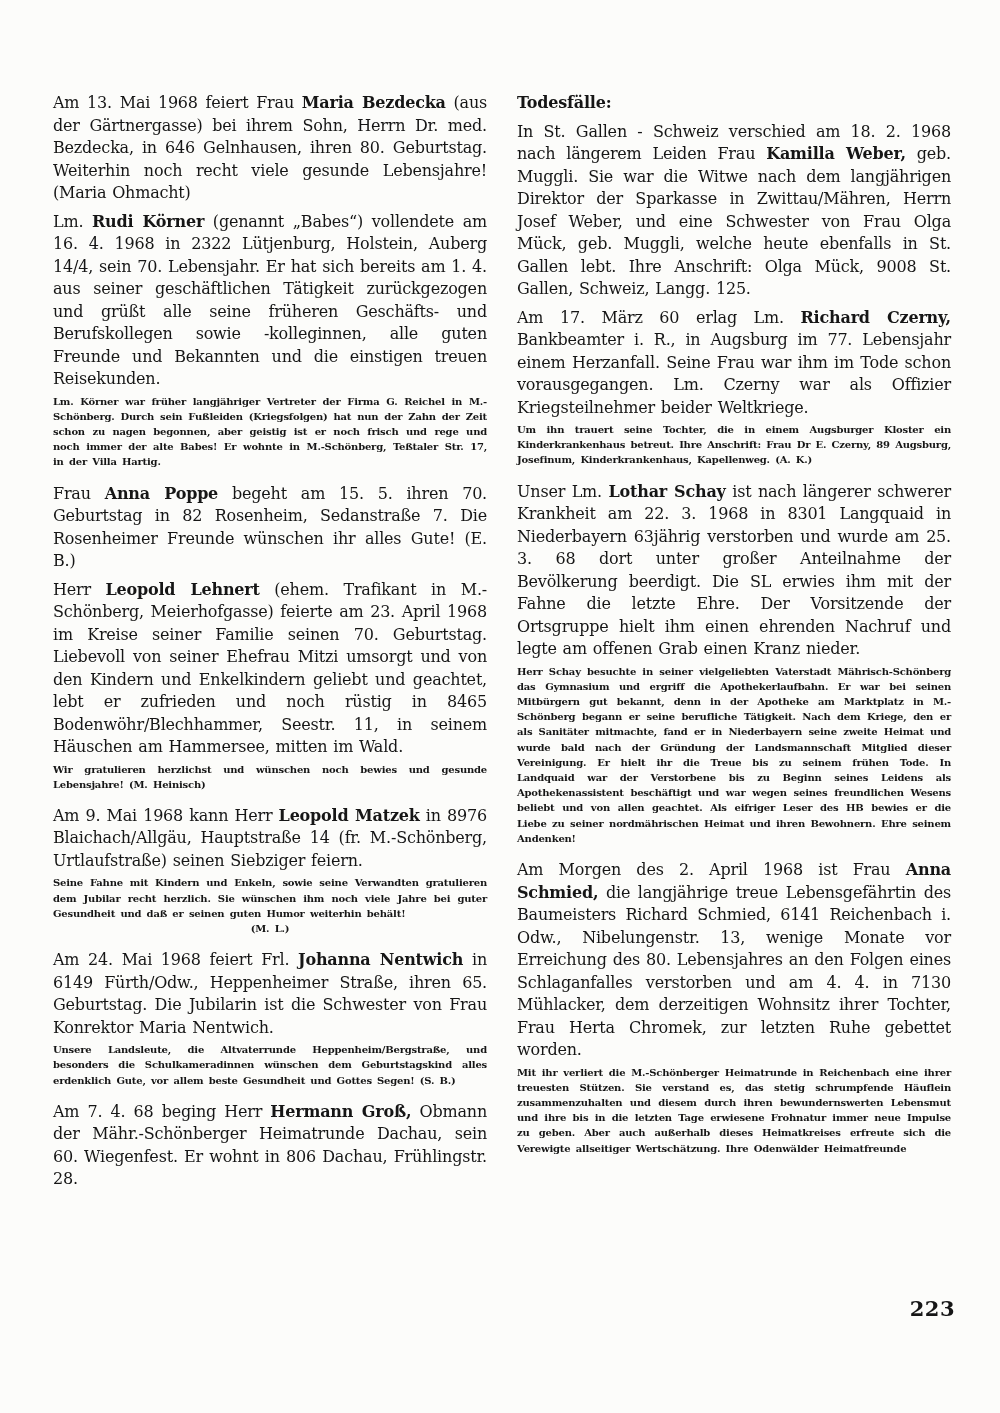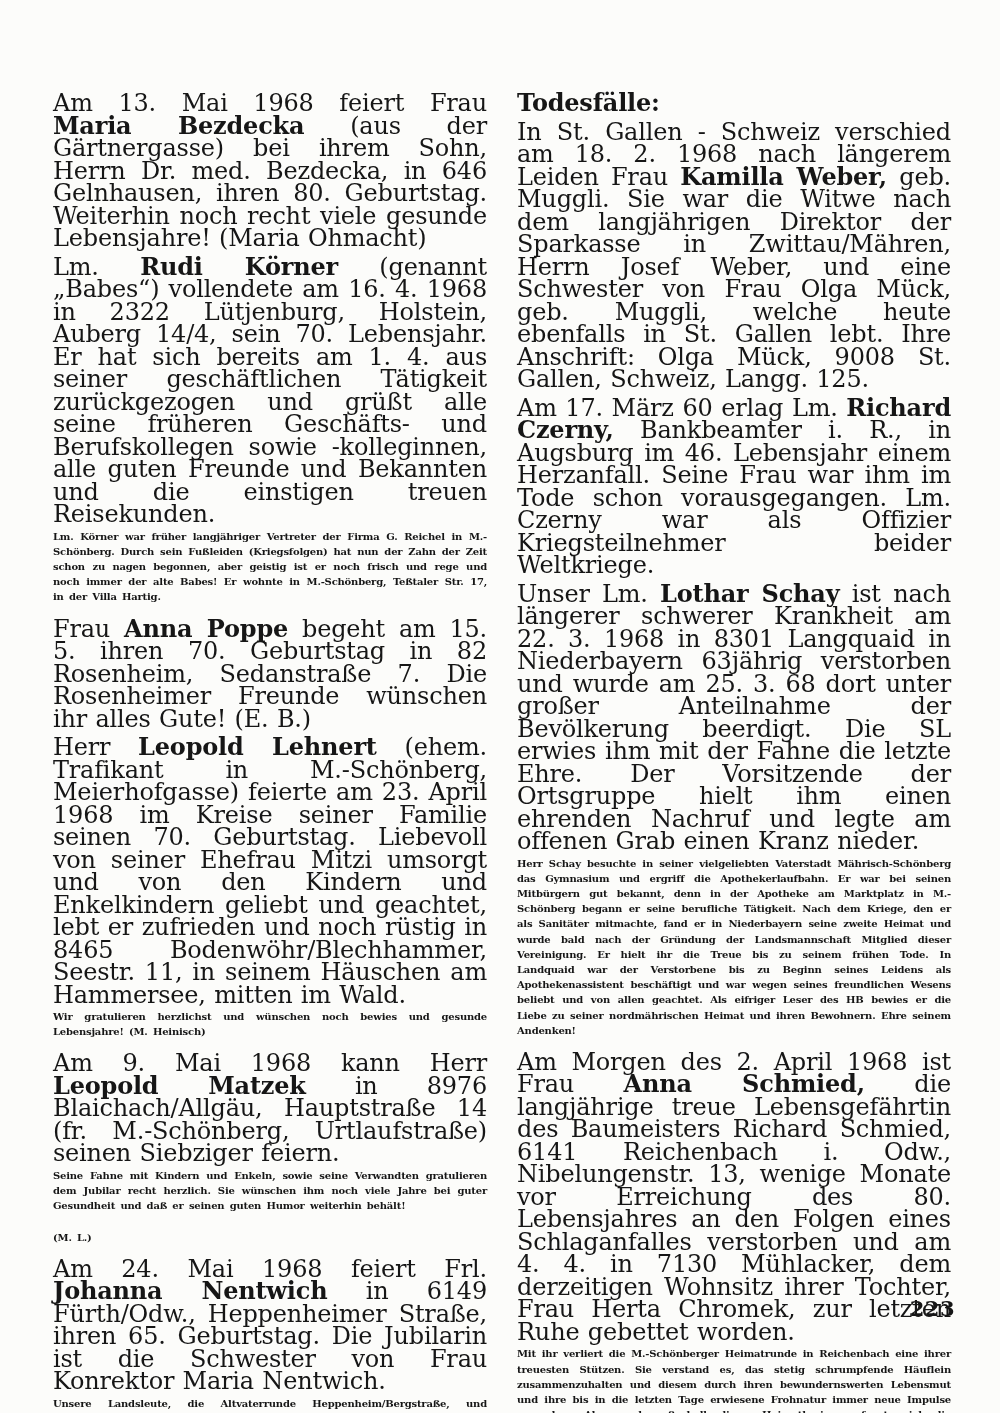--- a/index.html
+++ b/index.html
@@ -24,34 +24,34 @@
     width: 434px;
     flex: 0 0 434px;
   }
   .para {
     margin: 6px 0 0 0;
     text-align: justify;
     letter-spacing: -0.2px;
   }
   .column > .para:first-child { margin-top: 0; }
   .para.body {
-    font-size: 24px;
+    font-size: 16px;
     line-height: 22.5px;
     word-spacing: 1px;
   }
   .para.small, .para.small-right {
     font-size: 10px;
     line-height: 15.2px;
     font-weight: bold;
     margin-top: 3px;
     word-spacing: 2px;
   }
   .para.small-right {
-    text-align: left;
-    margin-top: 16px;
+    text-align: center;
+    margin-top: 0;
   }
   .para.small + .para.body,
   .para.small-right + .para.body { margin-top: 13px; }
   .para b { font-weight: bold; }
   .page-number {
     position: absolute;
     top: 1296px;
     right: 45px;
     font-size: 21px;
     font-weight: bold;
@@ -73,21 +73,22 @@
         <p class="para body"><span>Am 9. Mai 1968 kann Herr </span><b>Leopold Matzek</b><span> in 8976 Blaichach/Allgäu, Hauptstraße 14 (fr. M.-Schönberg, Urtlaufstraße) seinen Siebziger feiern.</span></p>
         <p class="para small"><span>Seine Fahne mit Kindern und Enkeln, sowie seine Verwandten gratulieren dem Jubilar recht herzlich. Sie wünschen ihm noch viele Jahre bei guter Gesundheit und daß er seinen guten Humor weiterhin behält!</span></p>
         <p class="para small-right"><span>(M. L.)</span></p>
         <p class="para body"><span>Am 24. Mai 1968 feiert Frl. </span><b>Johanna Nentwich</b><span> in 6149 Fürth/Odw., Heppenheimer Straße, ihren 65. Geburtstag. Die Jubilarin ist die Schwester von Frau Konrektor Maria Nentwich.</span></p>
         <p class="para small"><span>Unsere Landsleute, die Altvaterrunde Heppenheim/Bergstraße, und besonders die Schulkameradinnen wünschen dem Geburtstagskind alles erdenklich Gute, vor allem beste Gesundheit und Gottes Segen! (S. B.)</span></p>
         <p class="para body"><span>Am 7. 4. 68 beging Herr </span><b>Hermann Groß,</b><span> Obmann der Mähr.-Schönberger Heimatrunde Dachau, sein 60. Wiegenfest. Er wohnt in 806 Dachau, Frühlingstr. 28.</span></p>
       </section>
     <section class="column">
         <p class="para body"><b>Todesfälle:</b></p>
         <p class="para body"><span>In St. Gallen - Schweiz verschied am 18. 2. 1968 nach längerem Leiden Frau </span><b>Kamilla Weber,</b><span> geb. Muggli. Sie war die Witwe nach dem langjährigen Direktor der Sparkasse in Zwittau/Mähren, Herrn Josef Weber, und eine Schwester von Frau Olga Mück, geb. Muggli, welche heute ebenfalls in St. Gallen lebt. Ihre Anschrift: Olga Mück, 9008 St. Gallen, Schweiz, Langg. 125.</span></p>
-        <p class="para body"><span>Am 17. März 60 erlag Lm. </span><b>Richard Czerny,</b><span> Bankbeamter i. R., in Augsburg im 46. Lebensjahr einem Herzanfall. Seine Frau war ihm im Tode schon vorausgegangen. Lm. Czerny war als Offizier Kriegsteilnehmer beider Weltkriege.</span></p>
+        <p class="para body"><span>Am 17. März 60 erlag Lm. </span><b>Richard Czerny,</b><span> Bankbeamter i. R., in Augsburg im 77. Lebensjahr einem Herzanfall. Seine Frau war ihm im Tode schon vorausgegangen. Lm. Czerny war als Offizier Kriegsteilnehmer beider Weltkriege.</span></p>
+        <p class="para small"><span>Um ihn trauert seine Tochter, die in einem Augsburger Kloster ein Kinderkrankenhaus betreut. Ihre Anschrift: Frau Dr E. Czerny, 89 Augsburg, Josefinum, Kinderkrankenhaus, Kapellenweg. (A. K.)</span></p>
         <p class="para body"><span>Unser Lm. </span><b>Lothar Schay</b><span> ist nach längerer schwerer Krankheit am 22. 3. 1968 in 8301 Langquaid in Niederbayern 63jährig verstorben und wurde am 25. 3. 68 dort unter großer Anteilnahme der Bevölkerung beerdigt. Die SL erwies ihm mit der Fahne die letzte Ehre. Der Vorsitzende der Ortsgruppe hielt ihm einen ehrenden Nachruf und legte am offenen Grab einen Kranz nieder.</span></p>
         <p class="para small"><span>Herr Schay besuchte in seiner vielgeliebten Vaterstadt Mährisch-Schönberg das Gymnasium und ergriff die Apothekerlaufbahn. Er war bei seinen Mitbürgern gut bekannt, denn in der Apotheke am Marktplatz in M.-Schönberg begann er seine berufliche Tätigkeit. Nach dem Kriege, den er als Sanitäter mitmachte, fand er in Niederbayern seine zweite Heimat und wurde bald nach der Gründung der Landsmannschaft Mitglied dieser Vereinigung. Er hielt ihr die Treue bis zu seinem frühen Tode. In Landquaid war der Verstorbene bis zu Beginn seines Leidens als Apothekenassistent beschäftigt und war wegen seines freundlichen Wesens beliebt und von allen geachtet. Als eifriger Leser des HB bewies er die Liebe zu seiner nordmährischen Heimat und ihren Bewohnern. Ehre seinem Andenken!</span></p>
         <p class="para body"><span>Am Morgen des 2. April 1968 ist Frau </span><b>Anna Schmied,</b><span> die langjährige treue Lebensgefährtin des Baumeisters Richard Schmied, 6141 Reichenbach i. Odw., Nibelungenstr. 13, wenige Monate vor Erreichung des 80. Lebensjahres an den Folgen eines Schlaganfalles verstorben und am 4. 4. in 7130 Mühlacker, dem derzeitigen Wohnsitz ihrer Tochter, Frau Herta Chromek, zur letzten Ruhe gebettet worden.</span></p>
         <p class="para small"><span>Mit ihr verliert die M.-Schönberger Heimatrunde in Reichenbach eine ihrer treuesten Stützen. Sie verstand es, das stetig schrumpfende Häuflein zusammenzuhalten und diesem durch ihren bewundernswerten Lebensmut und ihre bis in die letzten Tage erwiesene Frohnatur immer neue Impulse zu geben. Aber auch außerhalb dieses Heimatkreises erfreute sich die Verewigte allseitiger Wertschätzung. Ihre Odenwälder Heimatfreunde</span></p>
       </section>
   </main>
   <div class="page-number">223</div>
 </div>
 
 </body></html>

